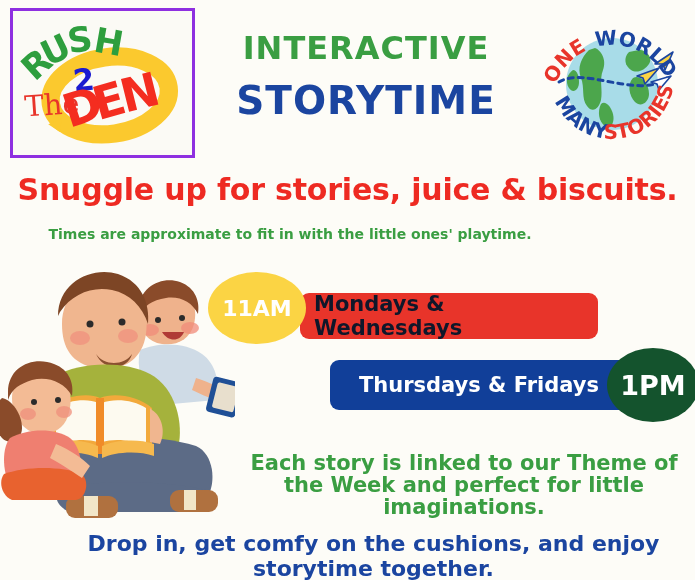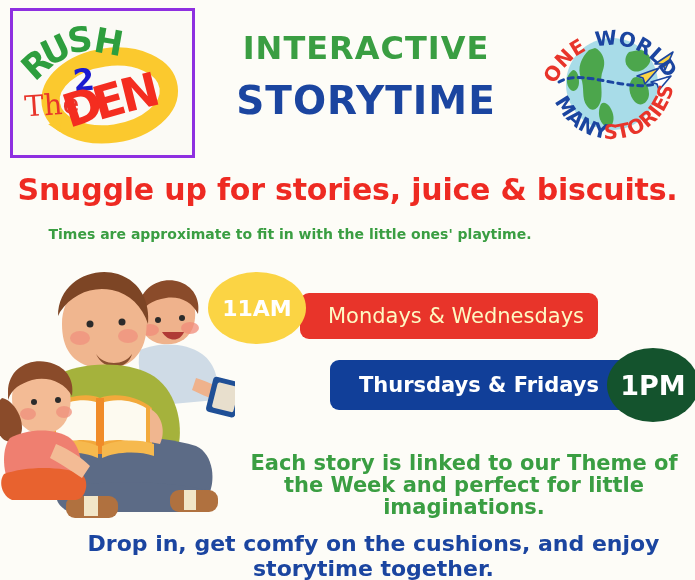--- a/index.html
+++ b/index.html
@@ -56,22 +56,22 @@
   .illustration svg{display:block;width:100%;height:100%;}
 
   
   .row-am{position:absolute;left:208px;top:272px;width:390px;height:72px;}
   .bar-red{
     position:absolute;left:92px;top:21px;width:298px;height:46px;
     background:#e8342a;border-radius:9px;
     display:flex;align-items:center;justify-content:center;
   }
   .bar-red span{
-    font-family:"DejaVu Sans",sans-serif;font-weight:normal;
-    font-size:21px;color:#fef9c3;padding-left:14px;
+    font-family:"DejaVu Sans",sans-serif;font-weight:bold;
+    font-size:21px;color:#0f172a;padding-left:14px;
   }
   .circle-am{
     position:absolute;left:0;top:0;width:98px;height:72px;
     background:#fbd444;border-radius:50%;
     display:flex;align-items:center;justify-content:center;
     z-index:3;
   }
   .circle-am span{
     font-family:"DejaVu Sans",sans-serif;font-weight:bold;
     font-size:22px;color:#ffffff;

